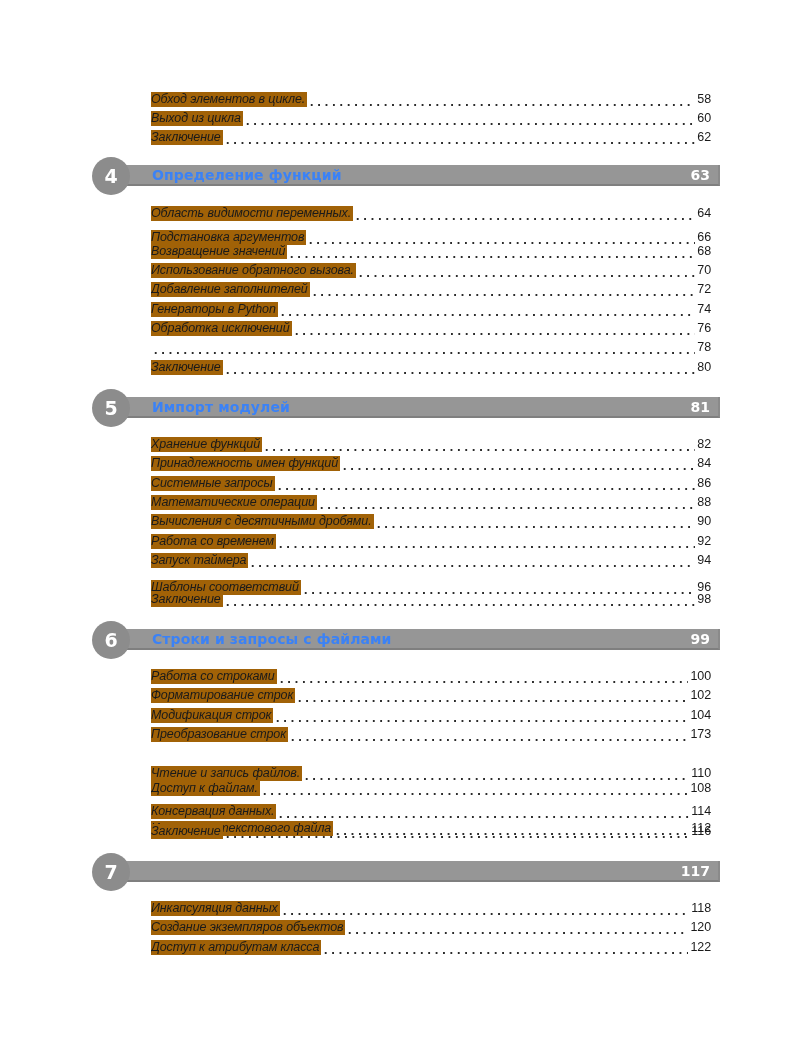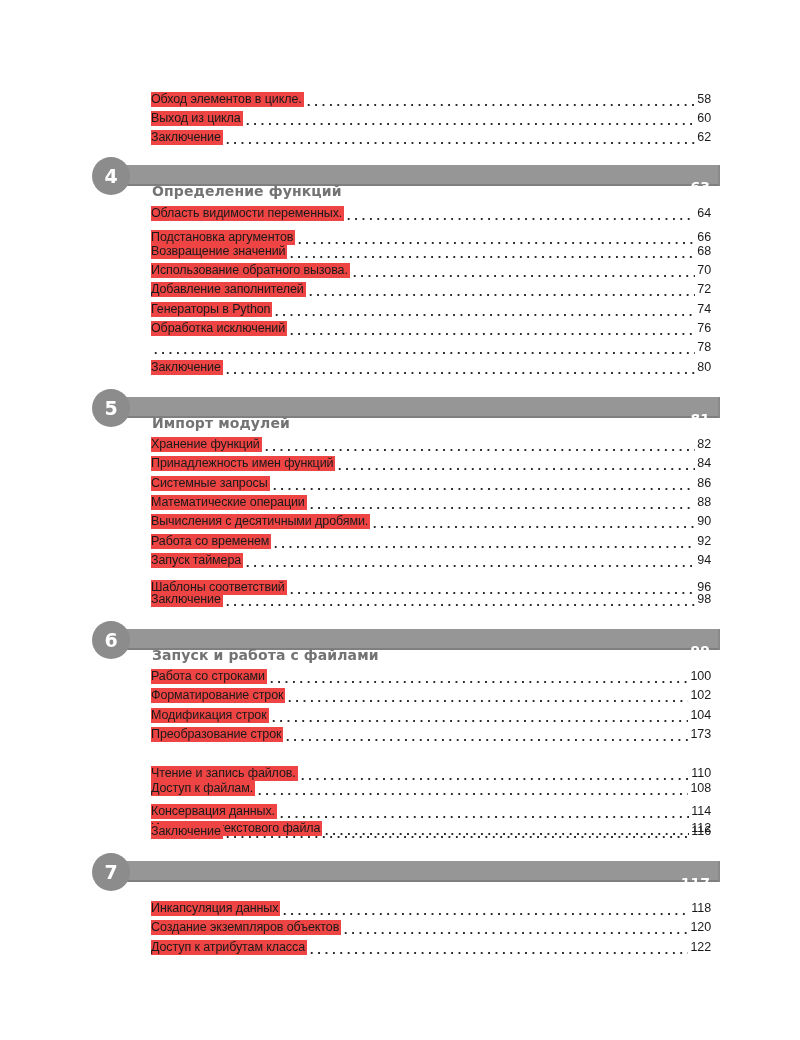--- a/index.html
+++ b/index.html
@@ -30,22 +30,23 @@
       align-items: flex-end;
       font-size: 12.5px;
       line-height: 15px;
       letter-spacing: -0.1px;
       overflow: hidden;
       white-space: nowrap;
       cursor: pointer;
     }
     .entry .title {
       flex: 0 0 auto;
-      background: #ef4444;
+      background: #a16207;
       padding-right: 2px;
+      font-style: italic;
     }
     .entry .leader {
       flex: 1 1 auto;
       height: 15px;
       background-image: radial-gradient(circle, #2a2a2a 0.9px, transparent 1.2px);
       background-size: 7.4px 4px;
       background-repeat: repeat-x;
       background-position: left 11px;
       margin: 0 1px;
     }
@@ -93,34 +94,34 @@
       top: 8px;
       width: 30px;
       height: 21px;
       background: #969696;
       border-bottom: 2px solid #7f7f7f;
       box-sizing: border-box;
     }
     .chapter .ch-title {
       position: absolute;
       left: 60px;
-      top: 24px;
+      top: 8px;
       height: 21px;
       line-height: 21px;
-      color: #737373;
+      color: #3b82f6;
       font-family: "DejaVu Sans", sans-serif;
       font-weight: bold;
       font-size: 14px;
       letter-spacing: 0.1px;
       cursor: pointer;
     }
     .chapter .ch-page {
       position: absolute;
       right: 12px;
-      top: 20px;
+      top: 8px;
       height: 16px;
       line-height: 21px;
       color: #ffffff;
       font-family: "DejaVu Sans", sans-serif;
       font-weight: bold;
       font-size: 14px;
     }
   </style>
 </head>
 <body>
@@ -245,21 +246,21 @@
   <div class="entry" style="top:588px">
     <span class="title">Заключение</span>
     <span class="leader"></span>
     <span class="page">98</span>
   </div>
 
   <div class="chapter" style="top:621px">
     <div class="bar"></div>
     <div class="num-connector"></div>
     <div class="num-circle">6</div>
-    <span class="ch-title">Запуск и работа с файлами</span>
+    <span class="ch-title">Строки и запросы с файлами</span>
     <span class="ch-page">99</span>
   </div>
   <div class="entry" style="top:665px">
     <span class="title">Работа со строками</span>
     <span class="leader"></span>
     <span class="page">100</span>
   </div>
   <div class="entry" style="top:684px">
     <span class="title">Форматирование строк</span>
     <span class="leader"></span>

